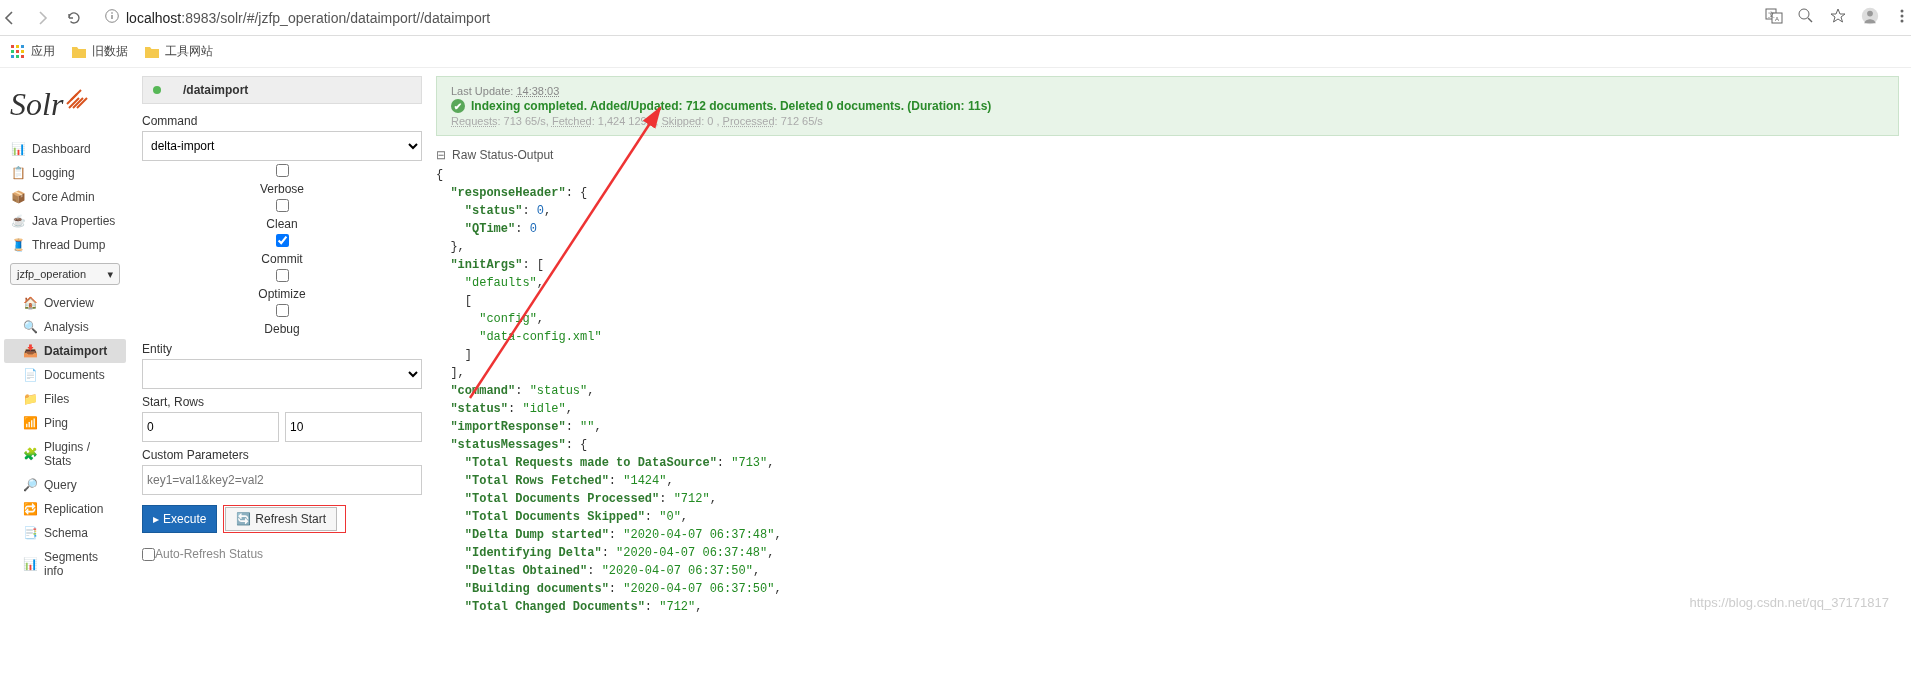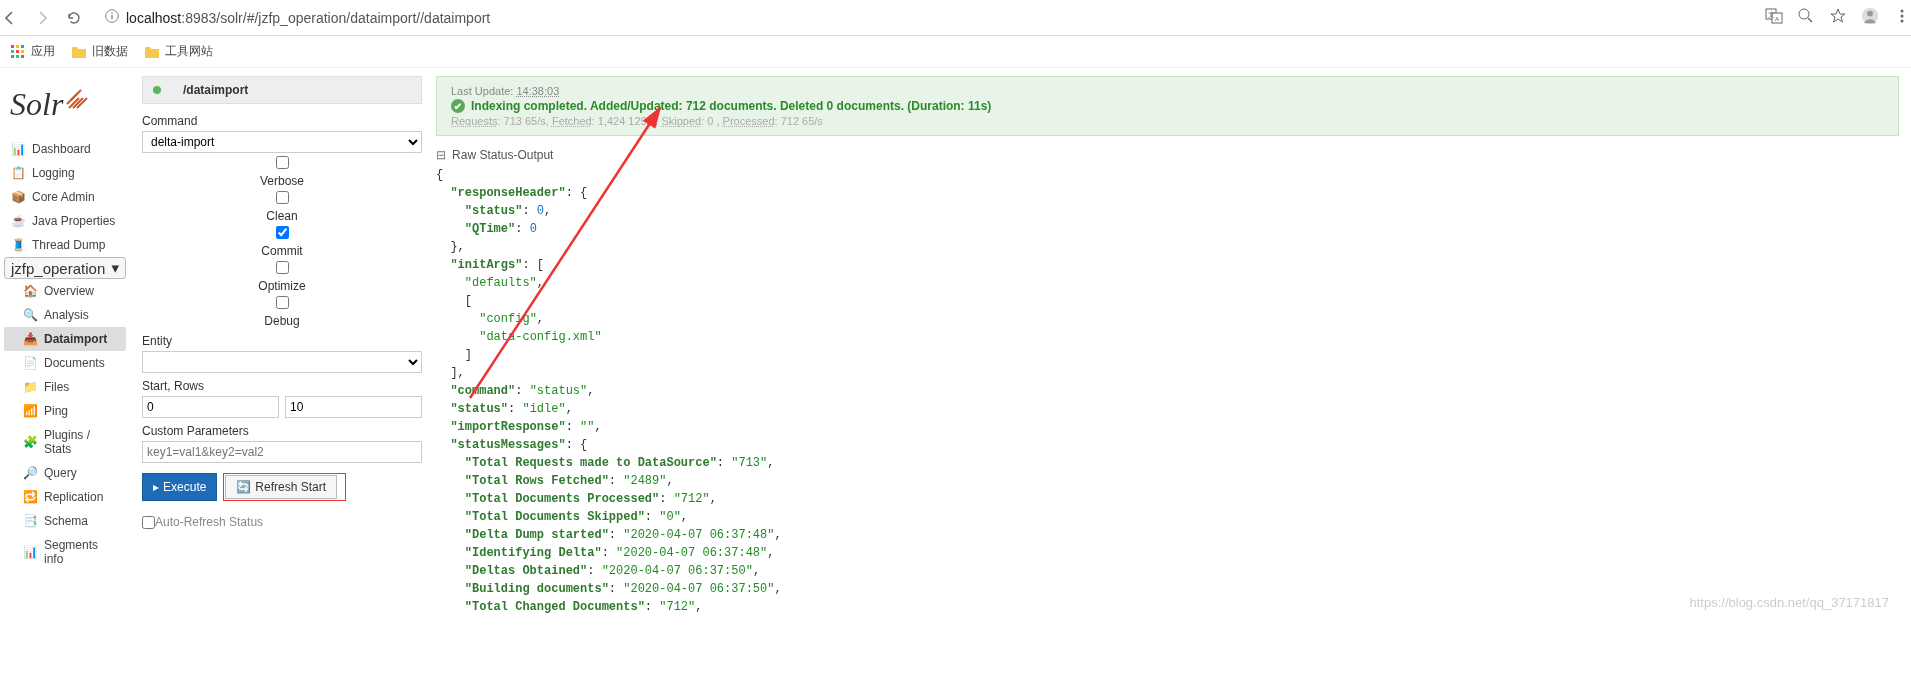--- a/index.html
+++ b/index.html
@@ -28,29 +28,29 @@
 .logo { padding: 10px 6px 14px 6px; }
 .logo-text { font: italic 400 32px Georgia, serif; color: #333; }
 .logo-sun { display:inline-block; vertical-align: top; margin-left:2px; }
 
 .nav-list { list-style: none; }
 .nav-list li { padding: 5px 8px; display: flex; align-items: center; gap: 6px; color: #444; cursor: pointer; font-size: 12px; }
 .nav-list li.sub { padding-left: 20px; }
 .nav-list li.active { background: #ddd; color: #333; font-weight: bold; border-radius: 2px; }
 .nav-icon { width: 14px; height: 14px; display: inline-flex; align-items: center; justify-content: center; }
 
-.core-select { margin: 0; height: 22px; border: 1px solid #bbb; border-radius: 3px; display: flex; align-items: center; justify-content: space-between; padding: 0 6px; background: #f6f6f6; font-size: 15px; }
+.core-select { margin: 6px; height: 22px; border: 1px solid #bbb; border-radius: 3px; display: flex; align-items: center; justify-content: space-between; padding: 0 6px; background: #f6f6f6; font-size: 11px; }
 
 
 .content { flex: 1; padding: 8px 12px; display: flex; gap: 14px; position: relative; }
 .left-panel { width: 280px; }
 .breadcrumb { background: #eee; border: 1px solid #ddd; padding: 6px 10px; font-weight: bold; font-size: 12px; margin-bottom: 10px; display: flex; align-items: center; gap: 22px; }
 .dot-green { width: 8px; height: 8px; background: #57b857; border-radius: 50%; display: inline-block; }
 .form-label { font-size: 12px; margin: 6px 0 3px 0; display: block; color: #333; }
-.form-select, .form-input { width: 100%; height: 22px; border: 1px solid #ccc; padding: 0 4px; font-size: 12px; background: #fff; }
+.form-select, .form-input { width: 100%; height: 30px; border: 1px solid #ccc; padding: 0 4px; font-size: 12px; background: #fff; }
 .form-row { display: flex; gap: 6px; }
 .form-row .form-input { flex: 1; }
 .checkbox-row { display: flex; align-items: center; gap: 5px; margin: 3px 0; font-size: 12px; flex-direction: column; }
 .checkbox-row input { width: 13px; height: 13px; }
 .btn-row { display: flex; gap: 6px; margin-top: 10px; }
 .btn-execute { background: #1e6bb8; color: #fff; border: 1px solid #175a9b; padding: 4px 10px; display: flex; align-items: center; gap: 4px; cursor: pointer; font-size: 12px; }
 .btn-refresh { background: #f6f6f6; color: #333; border: 1px solid #bbb; padding: 4px 10px; display: flex; align-items: center; gap: 4px; cursor: pointer; font-size: 12px; }
 .refresh-highlight { border: 1px solid #e33; padding: 1px 8px 1px 1px; display: inline-flex; vertical-align: top; }
 .auto-refresh { margin-top: 14px; display: flex; align-items: center; color: #888; font-size: 12px; }
 
@@ -337,21 +337,21 @@
     <span class="p">[</span>
       <span class="v">"<span>config</span>"</span><span class="p">,</span>
       <span class="v">"<span>data-config.xml</span>"</span>
     <span class="p">]</span>
   <span class="p">],</span>
   <span class="k">"command"</span><span class="p">: </span><span class="v">"<span>status</span>"</span><span class="p">,</span>
   <span class="k">"status"</span><span class="p">: </span><span class="v">"<span>idle</span>"</span><span class="p">,</span>
   <span class="k">"importResponse"</span><span class="p">: </span><span class="v">"<span></span>"</span><span class="p">,</span>
   <span class="k">"statusMessages"</span><span class="p">: {</span>
     <span class="k">"Total Requests made to DataSource"</span><span class="p">: </span><span class="v">"<span>713</span>"</span><span class="p">,</span>
-    <span class="k">"Total Rows Fetched"</span><span class="p">: </span><span class="v">"<span>2489</span>"</span><span class="p">,</span>
+    <span class="k">"Total Rows Fetched"</span><span class="p">: </span><span class="v">"<span>1424</span>"</span><span class="p">,</span>
     <span class="k">"Total Documents Processed"</span><span class="p">: </span><span class="v">"<span>712</span>"</span><span class="p">,</span>
     <span class="k">"Total Documents Skipped"</span><span class="p">: </span><span class="v">"<span>0</span>"</span><span class="p">,</span>
     <span class="k">"Delta Dump started"</span><span class="p">: </span><span class="v">"<span>2020-04-07 06:37:48</span>"</span><span class="p">,</span>
     <span class="k">"Identifying Delta"</span><span class="p">: </span><span class="v">"<span>2020-04-07 06:37:48</span>"</span><span class="p">,</span>
     <span class="k">"Deltas Obtained"</span><span class="p">: </span><span class="v">"<span>2020-04-07 06:37:50</span>"</span><span class="p">,</span>
     <span class="k">"Building documents"</span><span class="p">: </span><span class="v">"<span>2020-04-07 06:37:50</span>"</span><span class="p">,</span>
     <span class="k">"Total Changed Documents"</span><span class="p">: </span><span class="v">"<span>712</span>"</span><span class="p">,</span></pre>
     </div>
 
     <svg class="arrow" width="220" height="310" viewBox="0 0 220 310">

